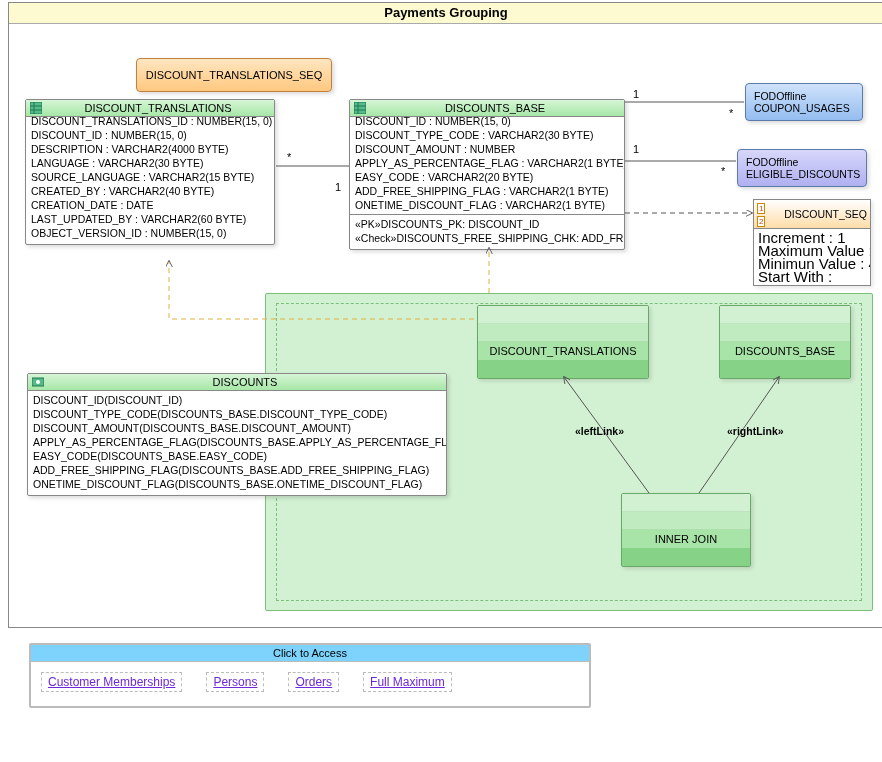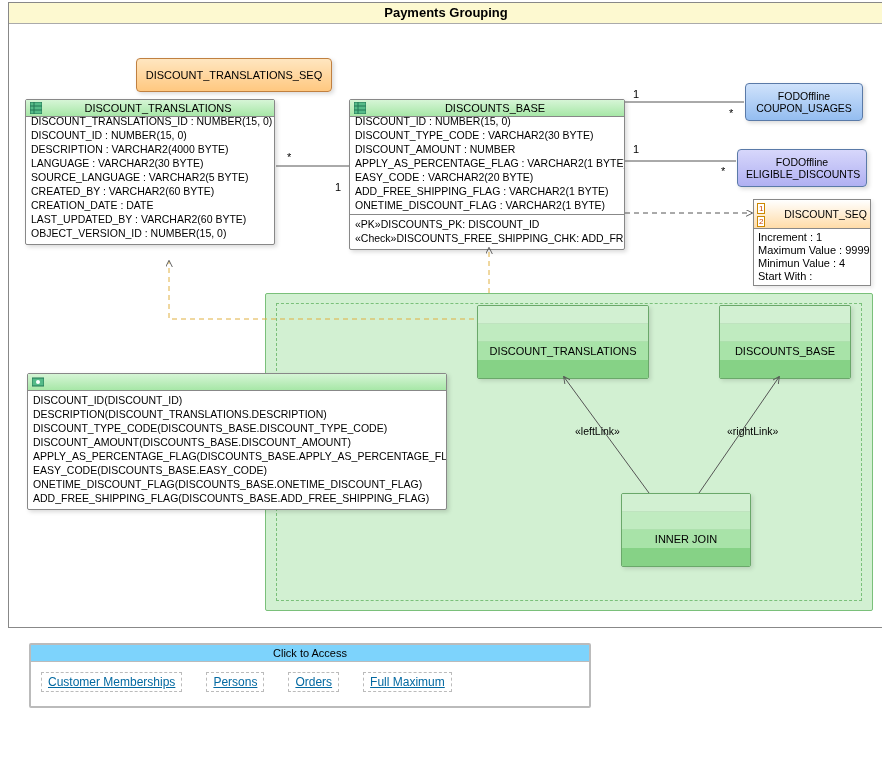--- a/index.html
+++ b/index.html
@@ -74,41 +74,40 @@
     font-size: 11px;
     padding: 10px 6px;
     box-shadow: 2px 2px 4px rgba(0,0,0,0.15);
     margin-left: 25px;
   }
   .ref-box {
     border: 1px solid #5a7aa8;
     border-radius: 4px;
     padding: 6px 8px;
     font-size: 10.5px;
-    text-align: center;
     box-shadow: 2px 2px 4px rgba(0,0,0,0.15);
   }
   .ref-blue { background: linear-gradient(#cfe2fb, #94bdf0); }
   .ref-purple { background: linear-gradient(#d7d7fb, #b0b0f2); }
   .seq-detail {
     border: 1px solid #888;
     background: #fff;
     box-shadow: 2px 2px 4px rgba(0,0,0,0.1);
   }
   .seq-detail-head {
     background: linear-gradient(#fff, #ffdca8);
     border-bottom: 1px solid #888;
     padding: 1px 3px;
     font-size: 10.5px;
     display: flex;
     align-items: center;
   }
   .seq-detail-body {
     padding: 2px 4px;
-    font-size: 11px;
+    font-size: 15px;
     line-height: 13px;
     white-space: nowrap;
     overflow: hidden;
   }
   .join-region {
     border: 1px solid #7ac07a;
     background: #d2f0d2;
     border-radius: 2px;
   }
   .join-region-inner {
@@ -139,31 +138,32 @@
   .click-panel-body {
     padding: 10px 10px 14px;
     display: flex;
     gap: 24px;
   }
   .link-box {
     border: 1px dashed #bbb;
     padding: 2px 6px;
   }
   .link-box a {
-    color: #0369a1;
+    color: #6d28d9;
     text-decoration: underline;
     font-size: 12px;
   }
   .mult {
     position: absolute;
     font-size: 11px;
   }
   .label-small {
     position: absolute;
     font-size: 10.5px;
+    font-weight: bold;
   }
   svg.overlay {
     position: absolute;
     left: 0; top: 0;
     pointer-events: none;
   }
   .tiny-num {
     display:inline-block;
     font-size:8px;
     background:#fff;
@@ -192,22 +192,22 @@
             <line x1="4" y1="0" x2="4" y2="12" stroke="#275"></line>
           </svg>
       </span>
       <span class="t">DISCOUNT_TRANSLATIONS</span>
     </div>
     <div class="entity-body" style="margin-top:-5px;">
       <div>DISCOUNT_TRANSLATIONS_ID : NUMBER(15, 0)</div>
       <div>DISCOUNT_ID : NUMBER(15, 0)</div>
       <div>DESCRIPTION : VARCHAR2(4000 BYTE)</div>
       <div>LANGUAGE : VARCHAR2(30 BYTE)</div>
-      <div>SOURCE_LANGUAGE : VARCHAR2(5 BYTE)</div>
-      <div>CREATED_BY : VARCHAR2(60 BYTE)</div>
+      <div>SOURCE_LANGUAGE : VARCHAR2(15 BYTE)</div>
+      <div>CREATED_BY : VARCHAR2(40 BYTE)</div>
       <div>CREATION_DATE : DATE</div>
       <div>LAST_UPDATED_BY : VARCHAR2(60 BYTE)</div>
       <div>OBJECT_VERSION_ID : NUMBER(15, 0)</div>
     </div>
   </div>
 
   <div class="entity abs" style="left:340px; top:96px; width:276px;">
     <div class="entity-head">
       <span class="ico">
         <svg viewBox="0 0 12 12" width="12" height="12">
@@ -282,30 +282,30 @@
   </div>
 
   <div class="entity abs" style="left:18px; top:370px; width:420px;">
     <div class="entity-head">
       <span class="ico">
         <svg viewBox="0 0 12 12" width="12" height="12">
             <rect x="0" y="2" width="12" height="8" fill="#5b8" stroke="#275"></rect>
             <circle cx="6" cy="6" r="2" fill="#fff"></circle>
           </svg>
       </span>
+      <span class="t">DISCOUNTS</span>
     </div>
     <div class="entity-body">
       <div>DISCOUNT_ID(DISCOUNT_ID)</div>
-      <div>DESCRIPTION(DISCOUNT_TRANSLATIONS.DESCRIPTION)</div>
       <div>DISCOUNT_TYPE_CODE(DISCOUNTS_BASE.DISCOUNT_TYPE_CODE)</div>
       <div>DISCOUNT_AMOUNT(DISCOUNTS_BASE.DISCOUNT_AMOUNT)</div>
       <div>APPLY_AS_PERCENTAGE_FLAG(DISCOUNTS_BASE.APPLY_AS_PERCENTAGE_FLAG)</div>
       <div>EASY_CODE(DISCOUNTS_BASE.EASY_CODE)</div>
+      <div>ADD_FREE_SHIPPING_FLAG(DISCOUNTS_BASE.ADD_FREE_SHIPPING_FLAG)</div>
       <div>ONETIME_DISCOUNT_FLAG(DISCOUNTS_BASE.ONETIME_DISCOUNT_FLAG)</div>
-      <div>ADD_FREE_SHIPPING_FLAG(DISCOUNTS_BASE.ADD_FREE_SHIPPING_FLAG)</div>
     </div>
   </div>
 
   <span class="mult" style="left:278px; top:148px;">*</span>
   <span class="mult" style="left:326px; top:178px;">1</span>
   <span class="mult" style="left:624px; top:85px;">1</span>
   <span class="mult" style="left:720px; top:104px;">*</span>
   <span class="mult" style="left:624px; top:140px;">1</span>
   <span class="mult" style="left:712px; top:162px;">*</span>
 

